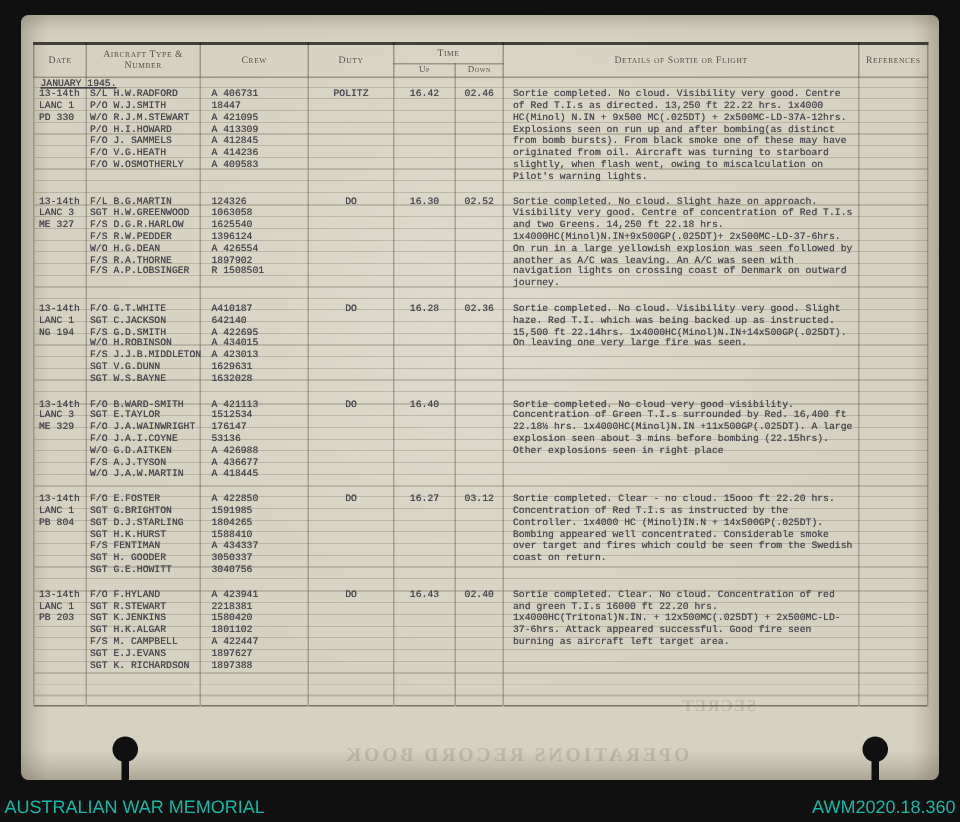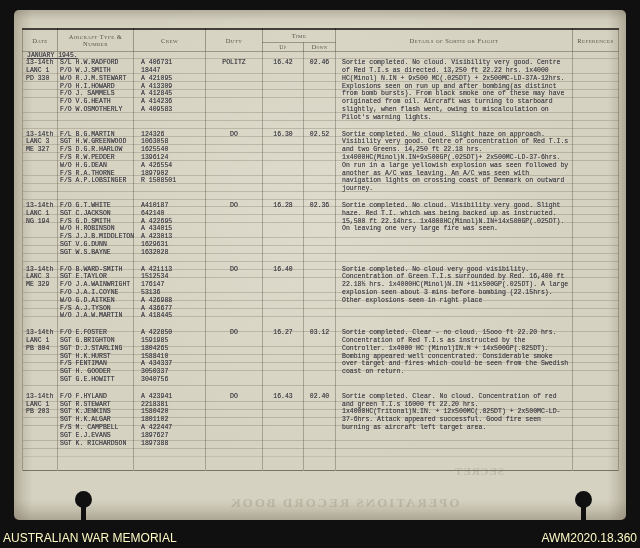--- a/index.html
+++ b/index.html
@@ -83,21 +83,21 @@
     font-family:"Liberation Serif", serif; font-weight:bold; font-size:11px;
     letter-spacing:1px; color:rgba(110,100,78,0.20); transform:scaleX(-1);
   }
 
   
   .footer {
     position:absolute; left:0; bottom:0; width:640px; height:26px;
     background:#101010; display:flex; justify-content:space-between; align-items:flex-end;
     padding:0 3px 3px 3px;
   }
-  .footer span { color:#fef9c3; font-size:12px; font-family:"Liberation Sans", sans-serif; }
+  .footer span { color:#14b8a6; font-size:12px; font-family:"Liberation Sans", sans-serif; }
 </style>
 </head>
 <body>
 
 <div class="stage">
   <div class="paper">
 
     <table class="orb">
       <colgroup>
         <col class="c1">

